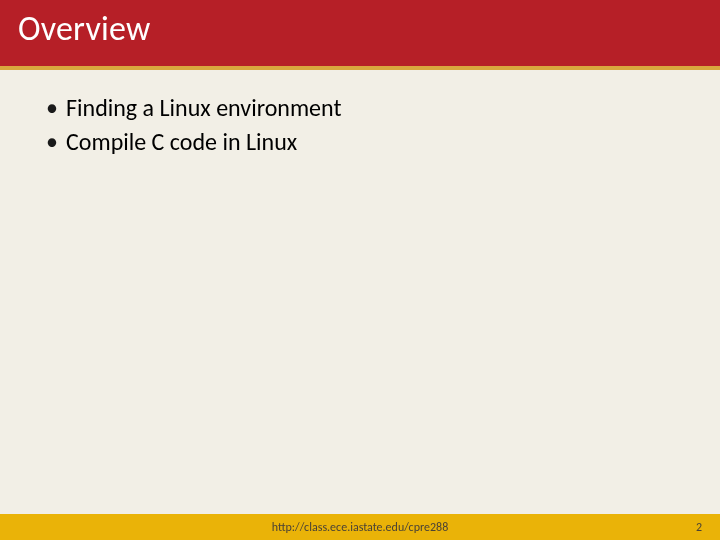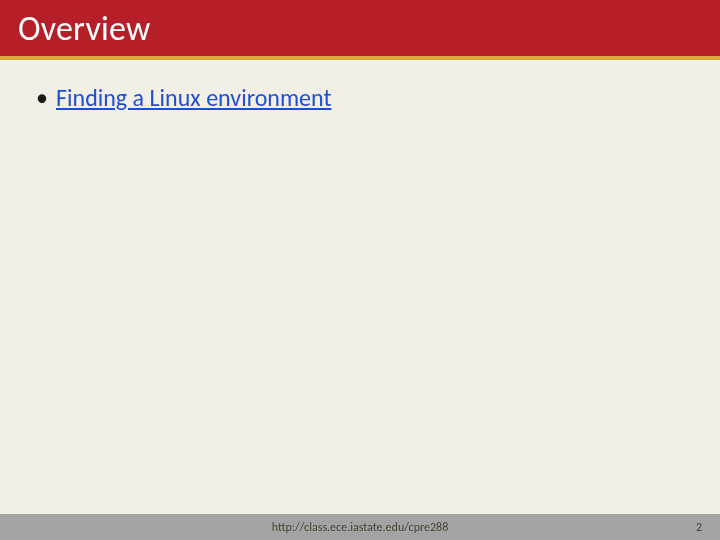--- a/index.html
+++ b/index.html
@@ -6,32 +6,31 @@
   html, body { width: 720px; height: 540px; overflow: hidden; }
   body {
     font-family: "Calibri", "Segoe UI", Arial, sans-serif;
     background: #f2efe6;
     position: relative;
   }
   .title-bar {
     background: #b61f27;
     color: #ffffff;
     padding: 8px 18px 18px 18px;
-    height: 60px;
+    height: 70px;
     border-bottom: 4px solid #d9a63e;
   }
   .title-text {
     font-size: 34px;
     font-weight: 400;
     letter-spacing: 0.2px;
   }
   .content {
-    padding: 22px 34px;
-    color: #1d4ed8;
-    text-decoration: underline;
+    padding: 22px 44px;
+    color: #000000;
   }
   .bullet-list {
     list-style: none;
     font-size: 24px;
     line-height: 1.35;
   }
   .bullet-list li {
     position: relative;
     padding-left: 22px;
     margin-bottom: 2px;
@@ -43,21 +42,21 @@
     top: 0;
     font-size: 24px;
     color: #1a1a1a;
   }
   .footer {
     position: absolute;
     bottom: 0;
     left: 0;
     right: 0;
     height: 26px;
-    background: #a3a3a3;
+    background: #eab308;
     color: #4a4236;
     font-size: 12px;
     display: flex;
     align-items: center;
   }
   .footer-url {
     position: absolute;
     left: 50%;
     transform: translateX(-50%);
     white-space: nowrap;
@@ -70,19 +69,20 @@
 </head>
 <body>
 
 <div class="title-bar">
   <div class="title-text">Overview</div>
 </div>
 
 <div class="content">
   <ul class="bullet-list">
     <li><span>Finding a Linux environment</span></li>
+    <li><span>Compile C code in Linux</span></li>
   </ul>
 </div>
 
 <div class="footer">
   <span class="footer-url">http://class.ece.iastate.edu/cpre288</span>
   <span class="footer-page">2</span>
 </div>
 
 </body></html>

